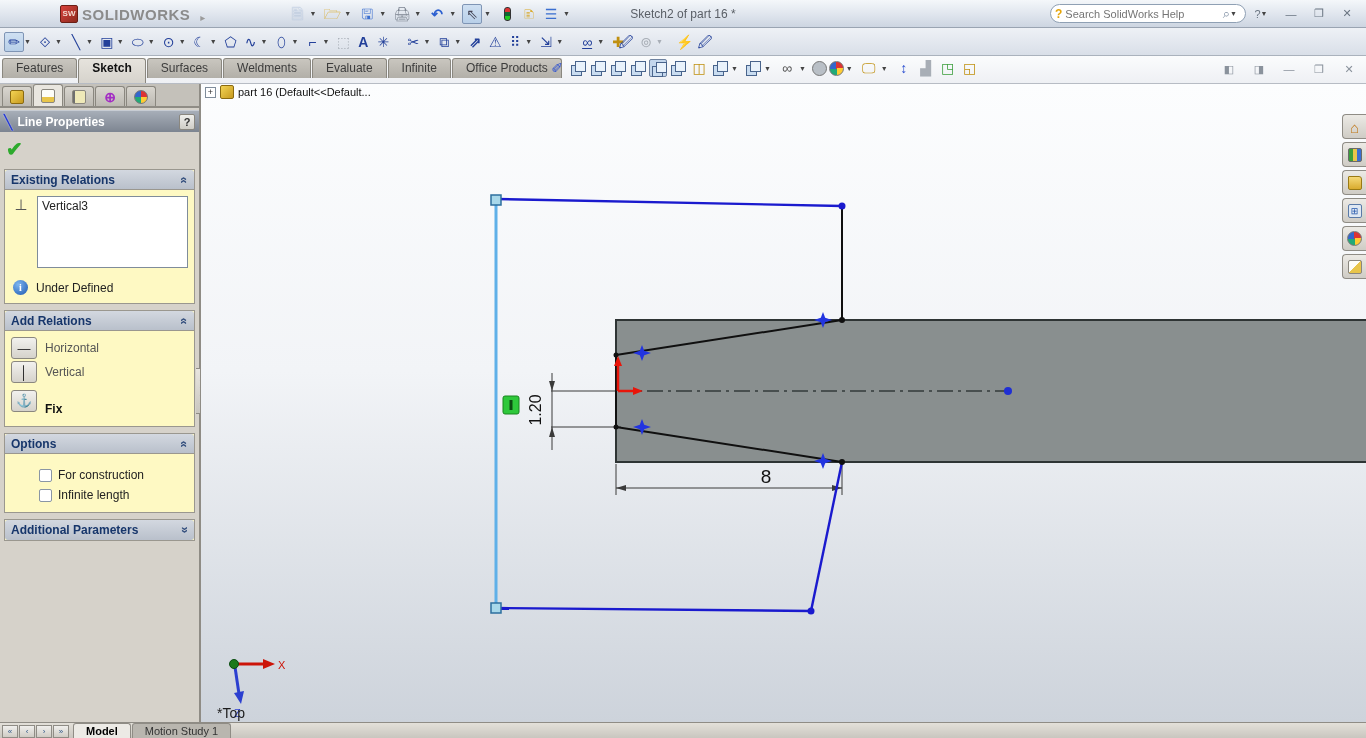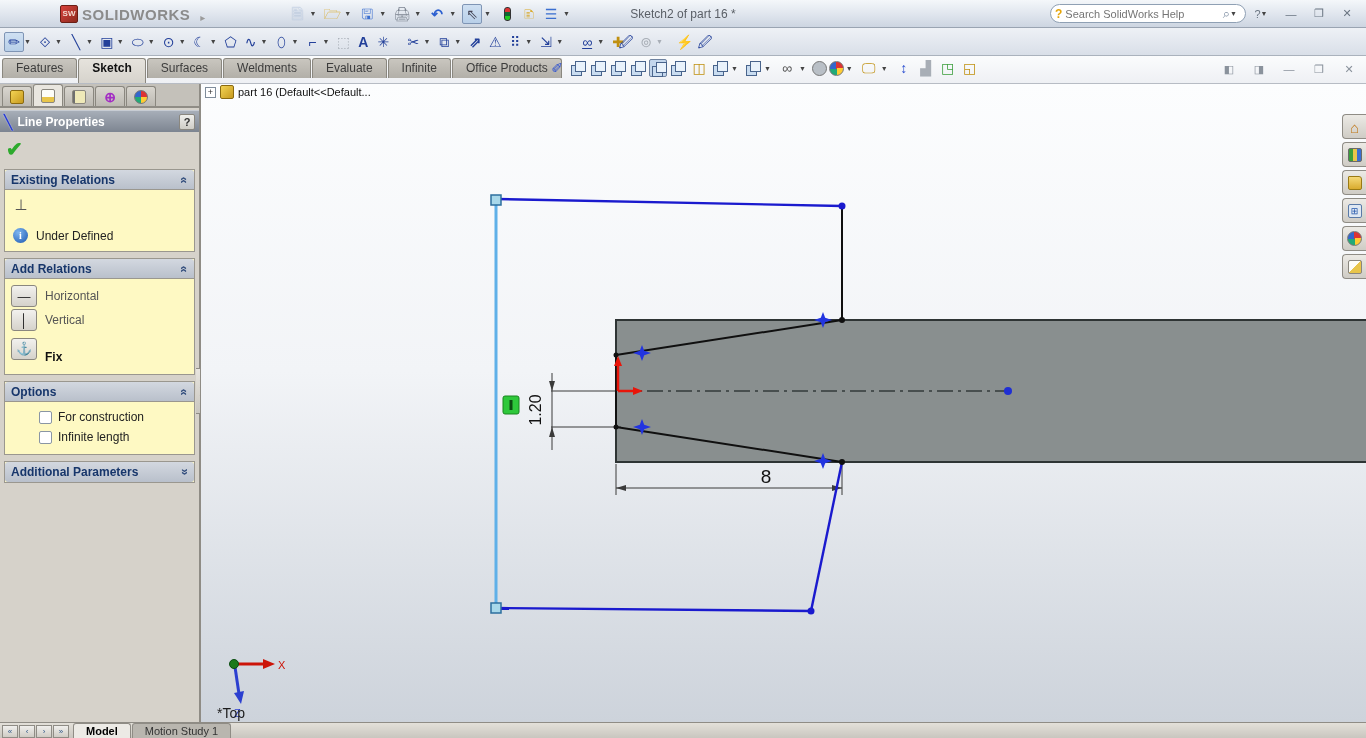--- a/index.html
+++ b/index.html
@@ -339,20 +339,23 @@
       <div class="pm-ok">✔</div>
 
       <div class="group">
         <div class="group-h">
           <span class="gt">Existing Relations</span>
           <span class="chev">«</span>
         </div>
         <div class="group-b">
           <div class="rel-row">
             <span class="rel-ic">⊥</span>
+            <div class="listbox">
+              <div>Vertical3</div>
+            </div>
           </div>
           <div class="status-row">
             <span class="info-ic">i</span>
             <span>Under Defined</span>
           </div>
         </div>
       </div>
 
       <div class="group">
         <div class="group-h">
@@ -379,21 +382,21 @@
             <span class="lbl bold">Fix</span>
           </div>
         </div>
       </div>
 
       <div class="group">
         <div class="group-h">
           <span class="gt">Options</span>
           <span class="chev">«</span>
         </div>
-        <div class="group-b" style="padding-top:2px; padding-bottom:4px;">
+        <div class="group-b" style="padding-top:8px; padding-bottom:4px;">
           <div class="cb-row">
             <span class="cb"></span>
             <span>For construction</span>
           </div>
           <div class="cb-row">
             <span class="cb"></span>
             <span>Infinite length</span>
           </div>
         </div>
       </div>

